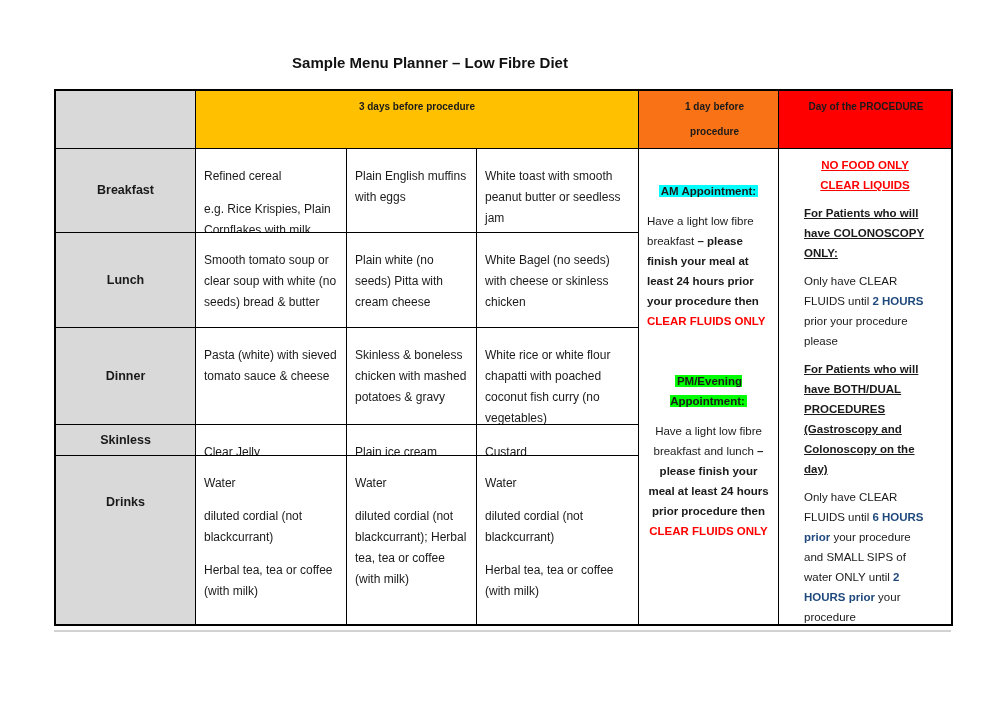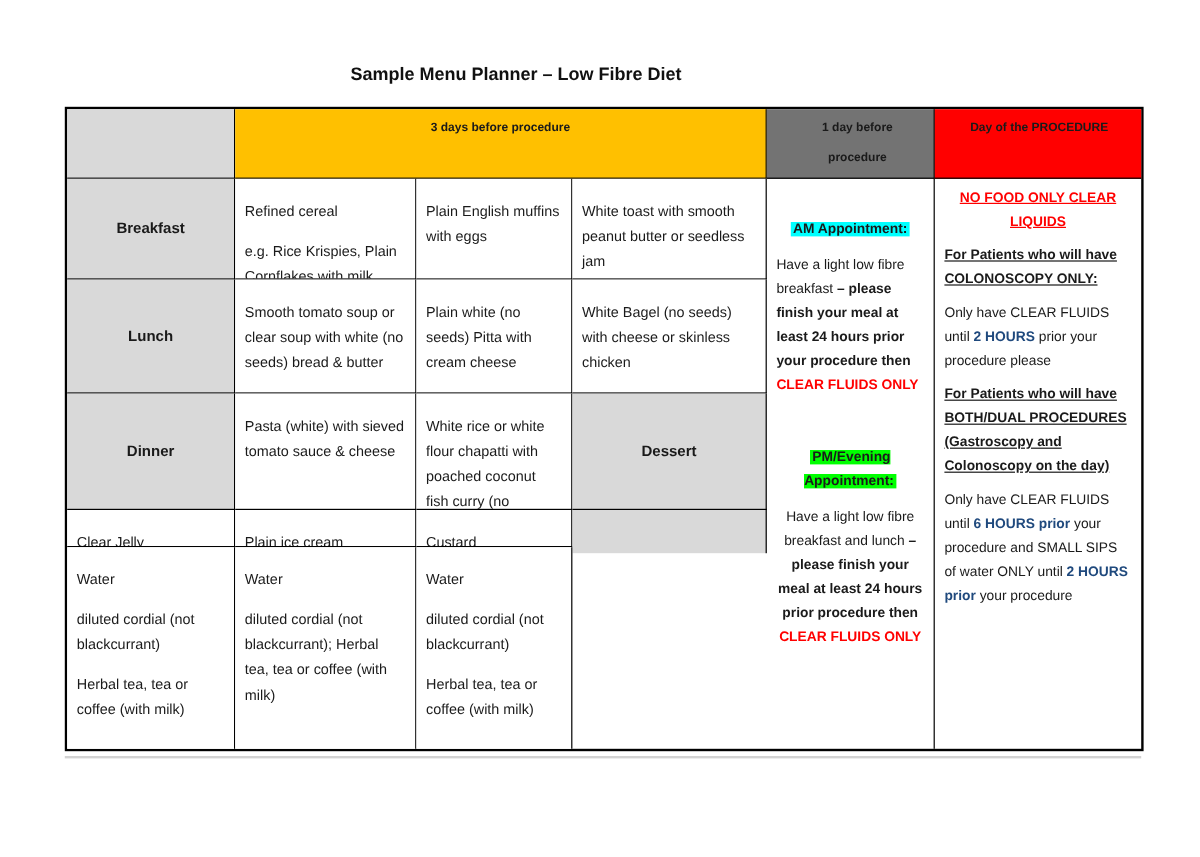--- a/index.html
+++ b/index.html
@@ -11,31 +11,31 @@
          grid-template-columns:140px 151px 130px 162px 140px 172px;
          grid-template-rows:58px 84px 95px 97px 31px 168px;
          border:2px solid #000;background:#fff;}
   .cell{box-sizing:border-box;border-right:1px solid #000;border-bottom:1px solid #000;
         overflow:hidden;font-size:12px;line-height:21px;}
   .no-br{border-right:none;}
   .no-bb{border-bottom:none;}
   .corner{grid-area:1/1/2/2;background:#D9D9D9;}
   .hd{font-weight:bold;text-align:center;font-size:10px;line-height:25px;padding-top:3px;}
   .h3d{grid-area:1/2/2/5;background:#FFC000;}
-  .h1d{grid-area:1/5/2/6;background:#737373;padding-left:22px;padding-right:10px;}
+  .h1d{grid-area:1/5/2/6;background:#f97316;padding-left:22px;padding-right:10px;}
   .hdp{grid-area:1/6/2/7;background:#FF0000;padding-left:14px;padding-right:12px;}
   .label-cell{background:#D9D9D9;font-weight:bold;font-size:12.5px;
               display:flex;align-items:center;justify-content:center;text-align:center;}
   .label-4{align-items:flex-start;padding-top:36px;}
   .food-cell{padding:5px 8px 0;background:#fff;}
   .food-cell .p{margin:12px 0 12px;}
   .col5{grid-area:2/5/7/6;padding:32px 8px 0;font-size:11.5px;line-height:20px;}
   .col5 .p{margin:0 0 10px;}
   .col6{grid-area:2/6/7/7;padding:6px 8px 0;font-size:11.5px;line-height:20px;}
-  .col6 .p{margin:0 0 8px;}
+  .col6 .p{margin:0 17px 8px;}
   .p{margin:0;}
   .shadow{position:absolute;left:54px;top:630px;width:897px;height:2px;
           background:#adadad;opacity:.55;}
 </style>
 </head>
 <body>
 
 <div class="title">Sample Menu Planner – Low Fibre Diet</div>
 
 <div class="table" id="grid">
@@ -76,23 +76,26 @@
       <div class="p"><span>Plain white (no seeds)  Pitta with cream cheese</span></div>
     </div>
     <div class="cell food-cell">
       <div class="p"><span>White Bagel (no seeds) with cheese or skinless chicken</span></div>
     </div>
     <div class="cell label-cell label-2">Dinner</div>
     <div class="cell food-cell">
       <div class="p"><span>Pasta (white) with sieved tomato sauce &amp; cheese</span></div>
     </div>
     <div class="cell food-cell">
+      <div class="p"><span>Skinless &amp; boneless chicken with mashed potatoes &amp; gravy</span></div>
+    </div>
+    <div class="cell food-cell">
       <div class="p"><span>White rice or white flour chapatti with poached coconut fish  curry (no vegetables)</span></div>
     </div>
-    <div class="cell label-cell label-3">Dessert</div>
+    <div class="cell label-cell label-3">Skinless</div>
     <div class="cell food-cell">
       <div class="p"><span>Clear Jelly</span></div>
     </div>
     <div class="cell food-cell">
       <div class="p"><span>Plain ice cream</span></div>
     </div>
     <div class="cell food-cell">
       <div class="p"><span>Custard</span></div>
     </div>
     <div class="cell label-cell label-4 no-bb">Drinks</div>

